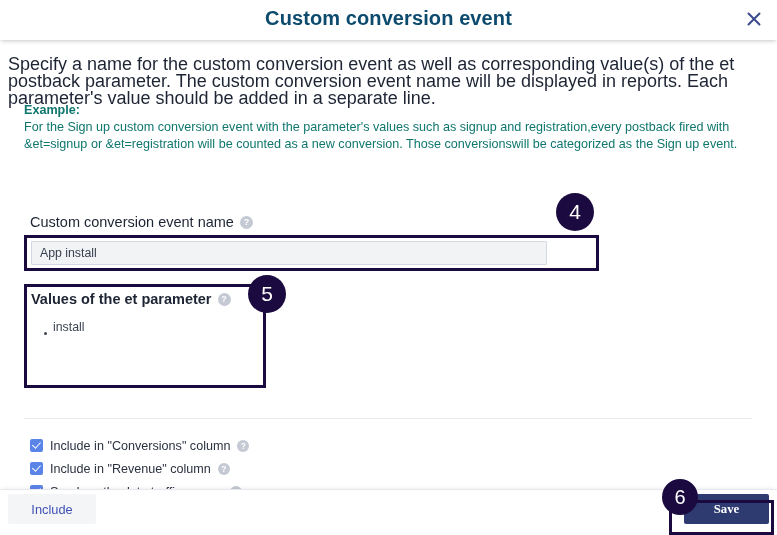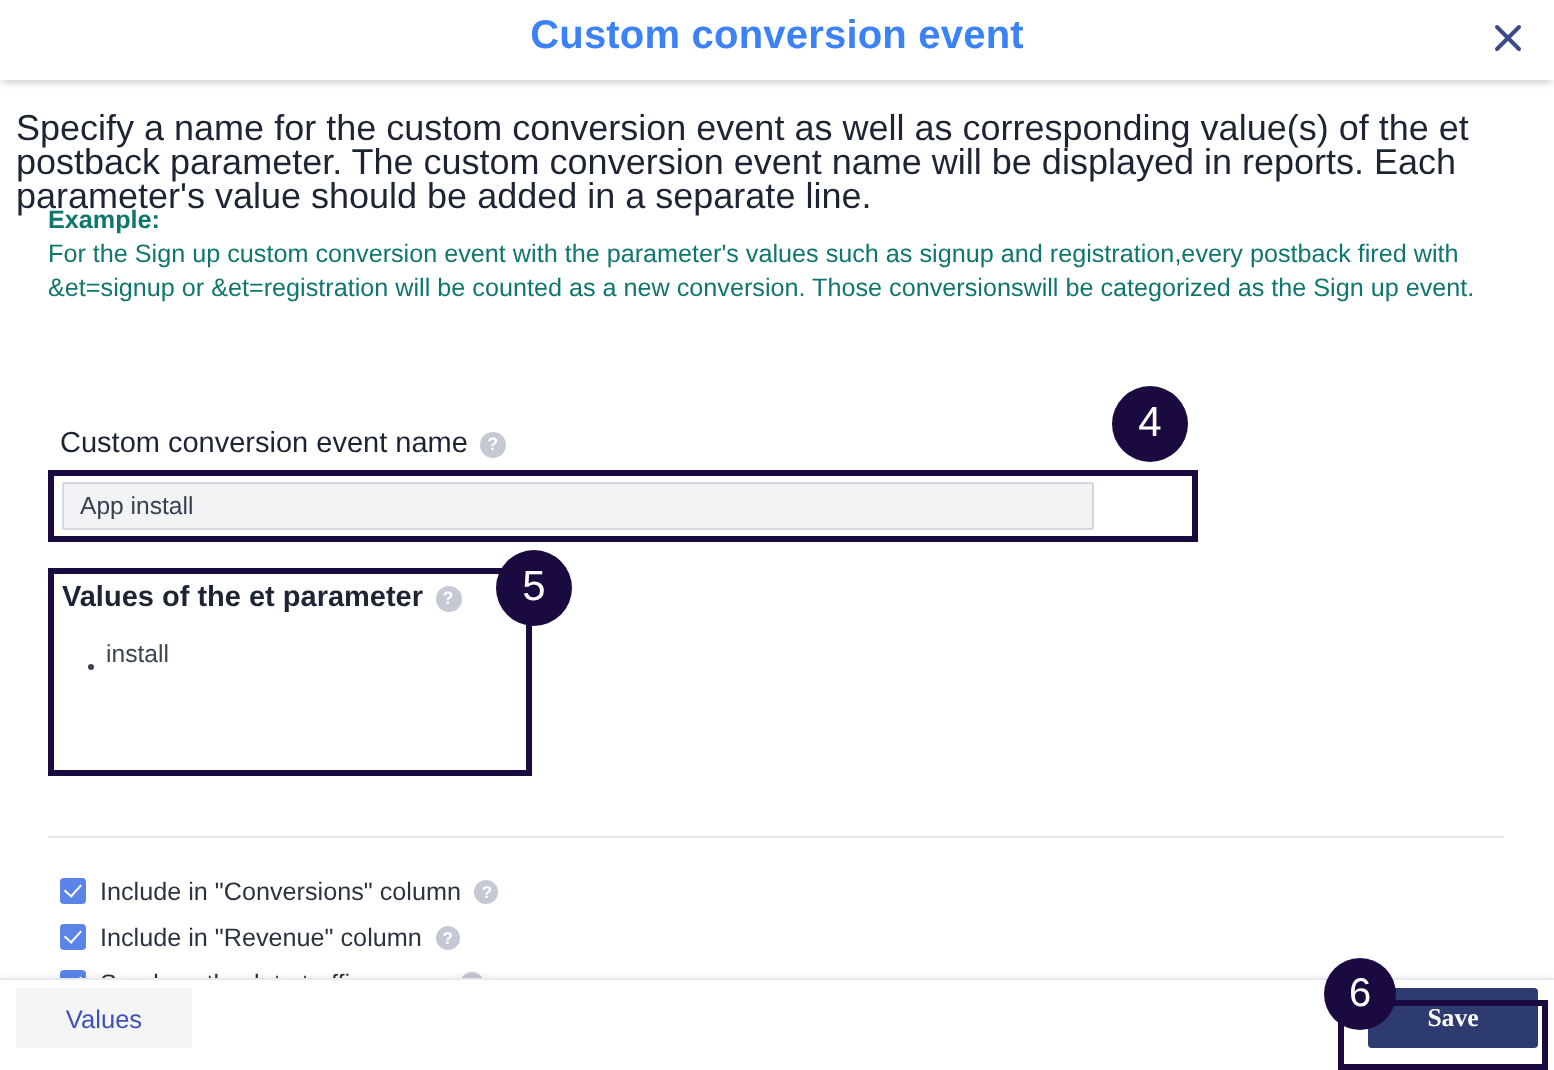--- a/index.html
+++ b/index.html
@@ -23,21 +23,21 @@
     background: #ffffff;
     box-shadow: 0 2px 4px -1px rgba(0,0,0,0.22);
     z-index: 5;
   }
   .dialog-title {
     position: absolute;
     left: 0; right: 0; top: 7px;
     text-align: center;
     font-size: 20px;
     font-weight: bold;
-    color: #3b82f6;
+    color: #0c4a6e;
     letter-spacing: 0.1px;
   }
   .close-btn {
     position: absolute;
     right: 10px;
     top: 6px;
     width: 26px;
     height: 26px;
     display: flex;
     align-items: center;
@@ -335,20 +335,20 @@
     <div class="check-row">
       <span class="cb"></span>
       <span class="check-label">Send postback to traffic source</span>
       <span class="help-icon sm">?</span>
     </div>
 
   </div>
 </div>
 
 <div class="dialog-footer">
-  <button class="btn-cancel">Values</button>
+  <button class="btn-cancel">Include</button>
   <button class="btn-save">Save</button>
 </div>
 <div class="annot-box" id="annot-save-box"></div>
 
 <div class="badge" id="badge-4">4</div>
 <div class="badge" id="badge-5">5</div>
 <div class="badge" id="badge-6">6</div>
 
 </body></html>

